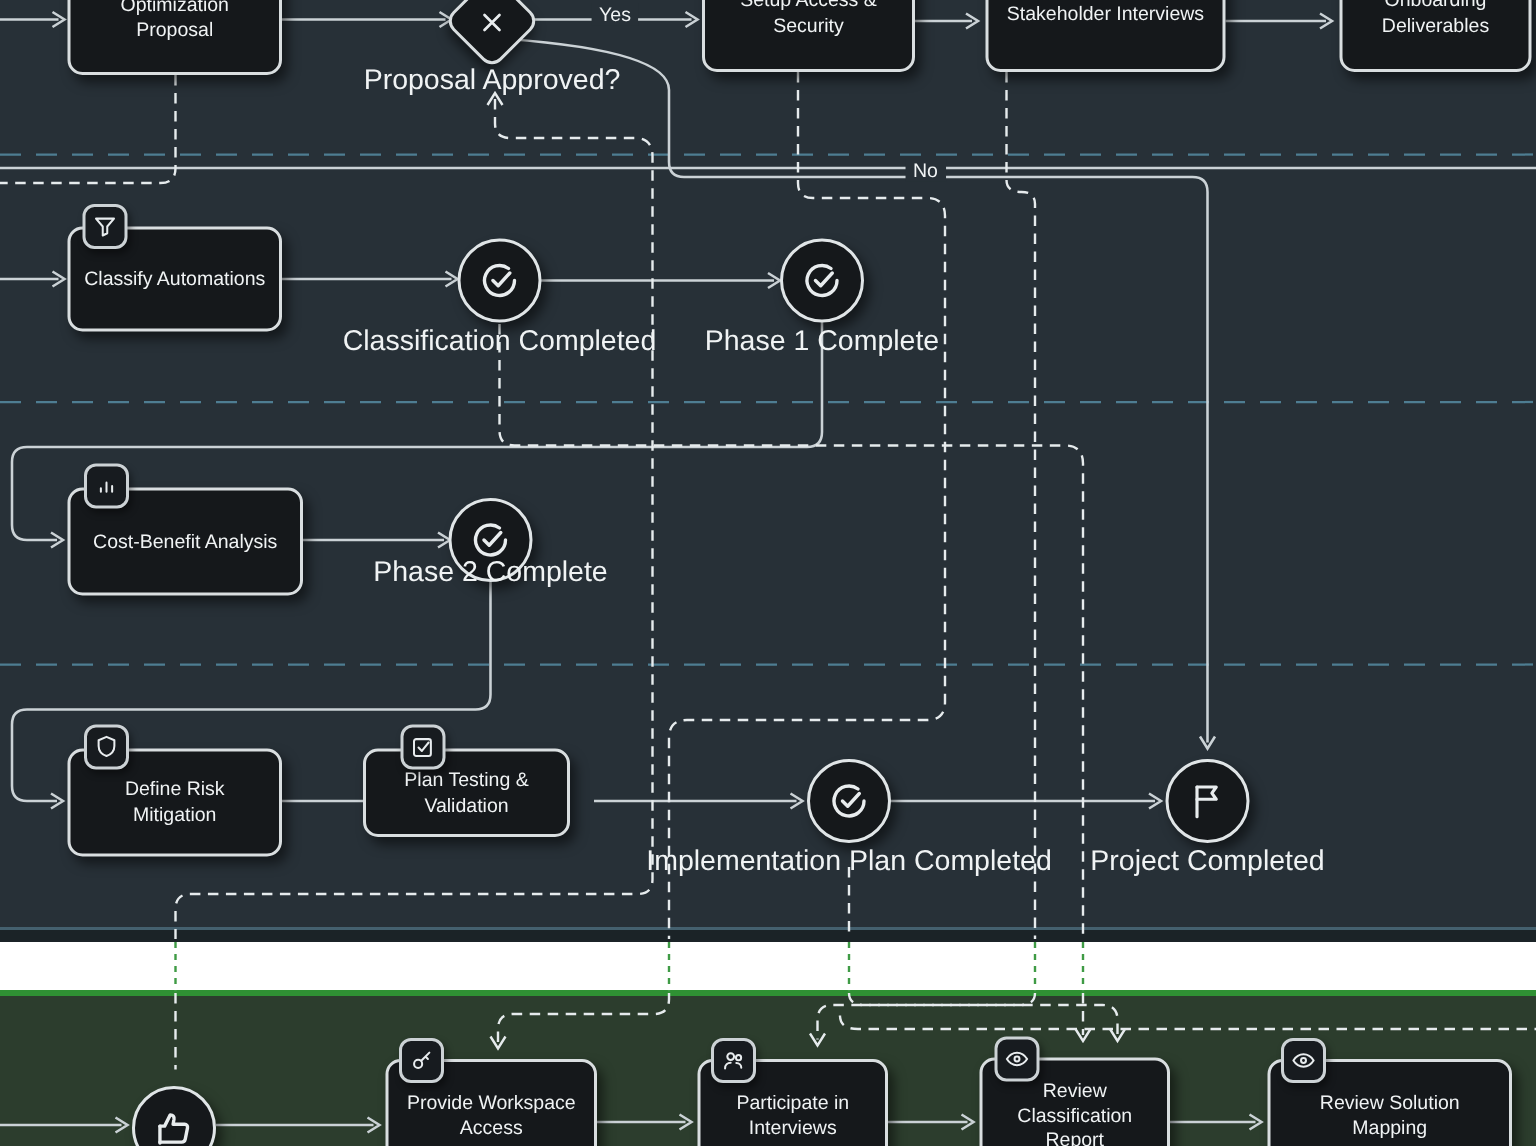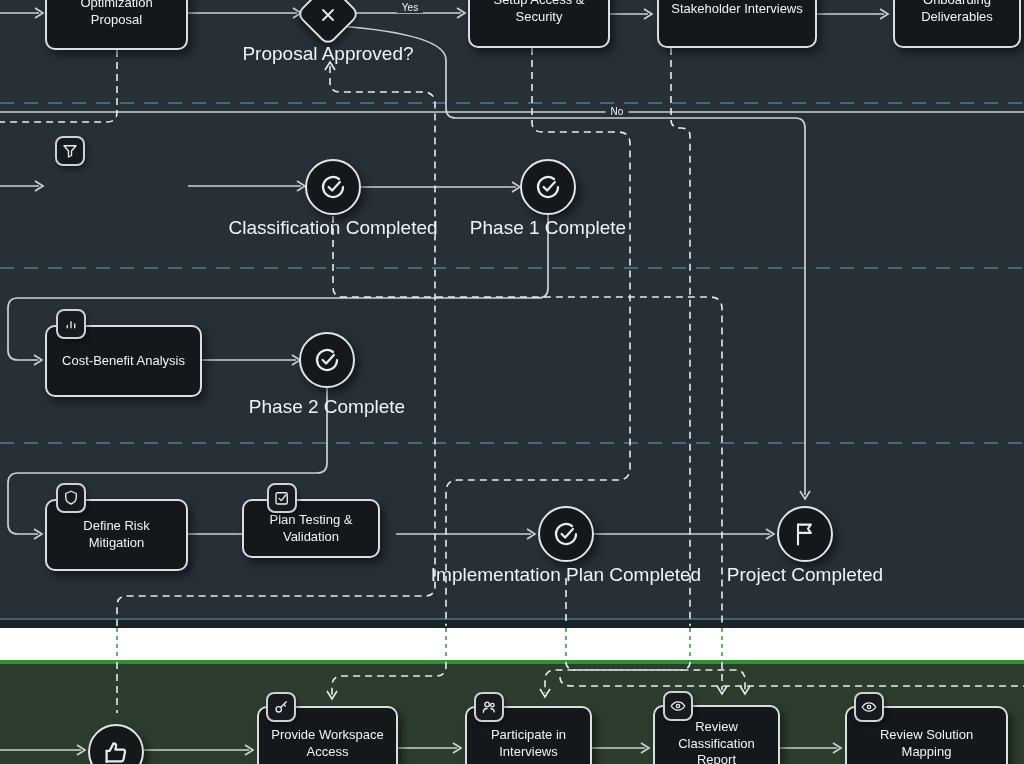--- a/index.html
+++ b/index.html
@@ -23,21 +23,21 @@
   .event{position:absolute;z-index:3;width:56px;height:56px;border-radius:50%;
          background:var(--node-bg,#15181b);border:2.5px solid #e0e5e7;box-sizing:border-box;
          display:flex;align-items:center;justify-content:center;
          box-shadow:4px 5px 8px rgba(0,0,0,.5);}
   .gateway{position:absolute;z-index:3;width:46px;height:46px;transform:rotate(45deg);
          background:var(--node-bg,#15181b);border:2px solid var(--node-border,#d9dee0);
          border-radius:9px;box-sizing:border-box;box-shadow:3px 4px 7px rgba(0,0,0,.5);}
   .gw-icon{position:absolute;z-index:4;}
   .elabel{position:absolute;z-index:4;color:var(--text,#f0f3f4);font-size:19px;
           text-align:center;transform:translateX(-50%);white-space:nowrap;}
-  .edge-tag{position:absolute;z-index:4;color:var(--text,#f0f3f4);font-size:10px;
+  .edge-tag{position:absolute;z-index:4;color:var(--text,#f0f3f4);font-size:13px;
           transform:translateX(-50%);background:var(--bg,#273037);padding:0 5px;}
   svg.icon{stroke:#e8ecee;fill:none;stroke-width:1.8;stroke-linecap:round;stroke-linejoin:round;}
 </style>
 </head>
 <body>
 
 <div id="canvas">
 
   <div id="dark-edge" class="lane-strip"></div>
   <div id="white-band" class="lane-strip"></div>
@@ -124,20 +124,23 @@
   <div class="node" style="left:468px;top:-30px;width:142px;height:78px;">
     <span>Setup Access &amp; Security</span>
   </div>
   <div class="node" style="left:657px;top:-30px;width:160px;height:78px;">
     <span>Stakeholder Interviews</span>
   </div>
   <div class="node" style="left:893px;top:-30px;width:128px;height:78px;">
     <span>Onboarding Deliverables</span>
   </div>
 
+  <div class="node" style="left:45px;top:151px;width:143px;height:70px;">
+    <span>Classify Automations</span>
+  </div>
   <div class="badge" style="left:55px;top:136px;">
     <svg class="icon" width="18" height="18" viewBox="0 0 24 24">
         <path d="M4,5 H20 L14,12 V18 L10,20 V12 Z"></path>
       </svg>
   </div>
   <div class="event" style="left:305px;top:159px;">
     <svg class="icon" width="30" height="30" viewBox="0 0 24 24">
       <path d="M20,12 a8,8 0 1 1 -3.2,-6.4"></path>
         <path d="M8.5,12 l2.8,2.8 L17.5,8"></path>
       </svg>
@@ -158,21 +161,21 @@
     <svg class="icon" width="18" height="18" viewBox="0 0 24 24">
         <path d="M7,17 v-3 M12,17 v-8 M17,17 v-5"></path>
       </svg>
   </div>
   <div class="event" style="left:299px;top:332px;">
     <svg class="icon" width="30" height="30" viewBox="0 0 24 24">
       <path d="M20,12 a8,8 0 1 1 -3.2,-6.4"></path>
         <path d="M8.5,12 l2.8,2.8 L17.5,8"></path>
       </svg>
   </div>
-  <div class="elabel" style="left:327px;top:396px;">Phase 2 Complete</div>
+  <div class="elabel" style="left:327px;top:371px;">Phase 2 Complete</div>
 
   <div class="node" style="left:45px;top:499px;width:143px;height:72px;">
     <span>Define Risk Mitigation</span>
   </div>
   <div class="badge" style="left:56px;top:483px;">
     <svg class="icon" width="18" height="18" viewBox="0 0 24 24">
         <path d="M12,3 l7,3 v5 c0,4.5 -3,7.5 -7,9 c-4,-1.5 -7,-4.5 -7,-9 V6 Z"></path>
       </svg>
   </div>
   <div class="node" style="left:242px;top:499px;width:138px;height:59px;">

